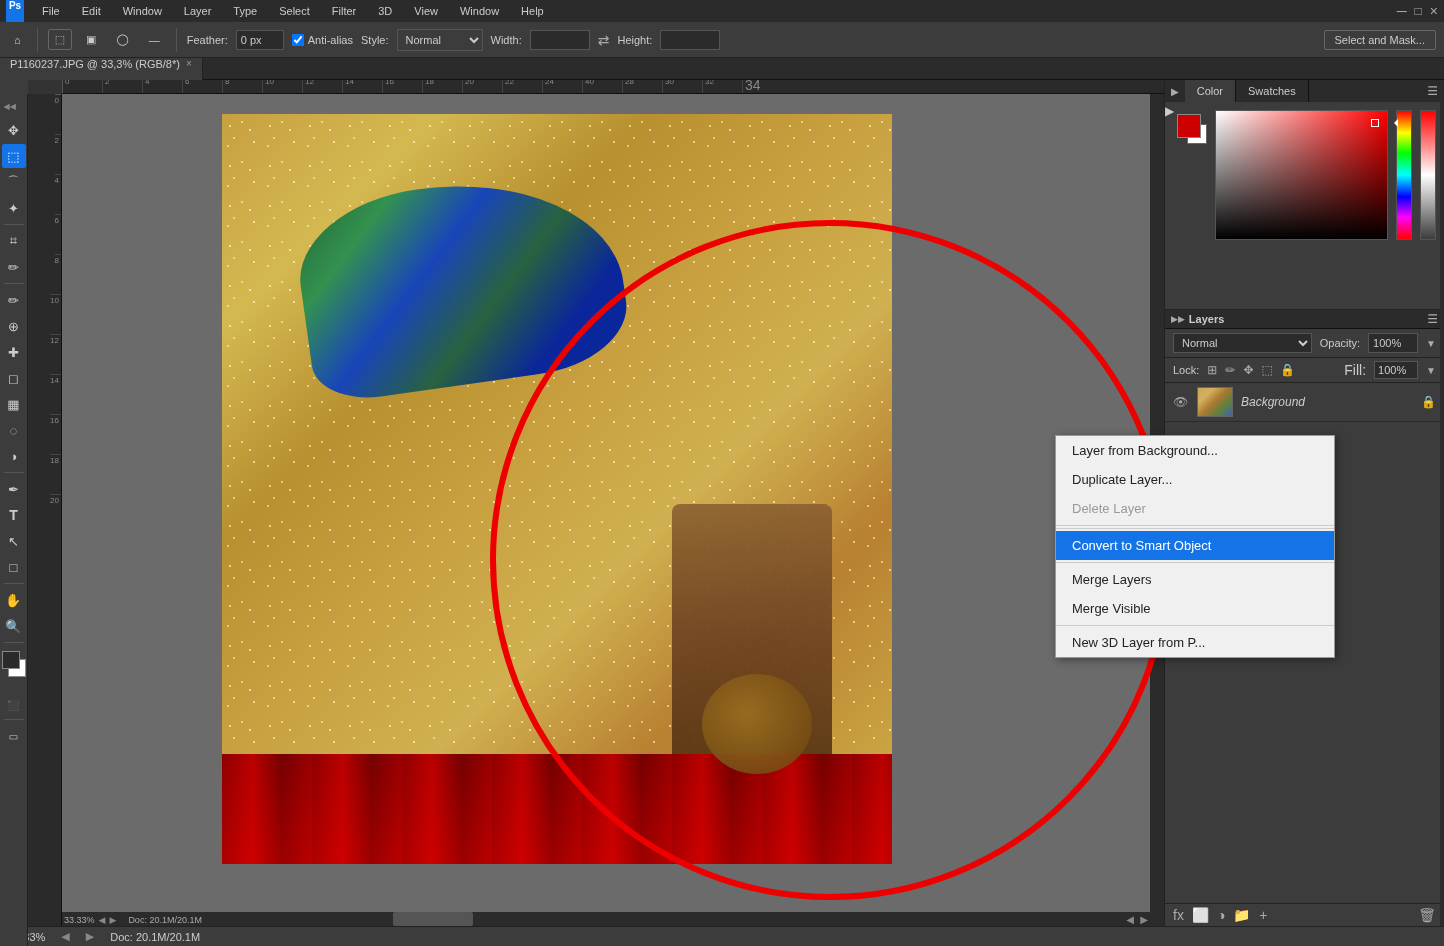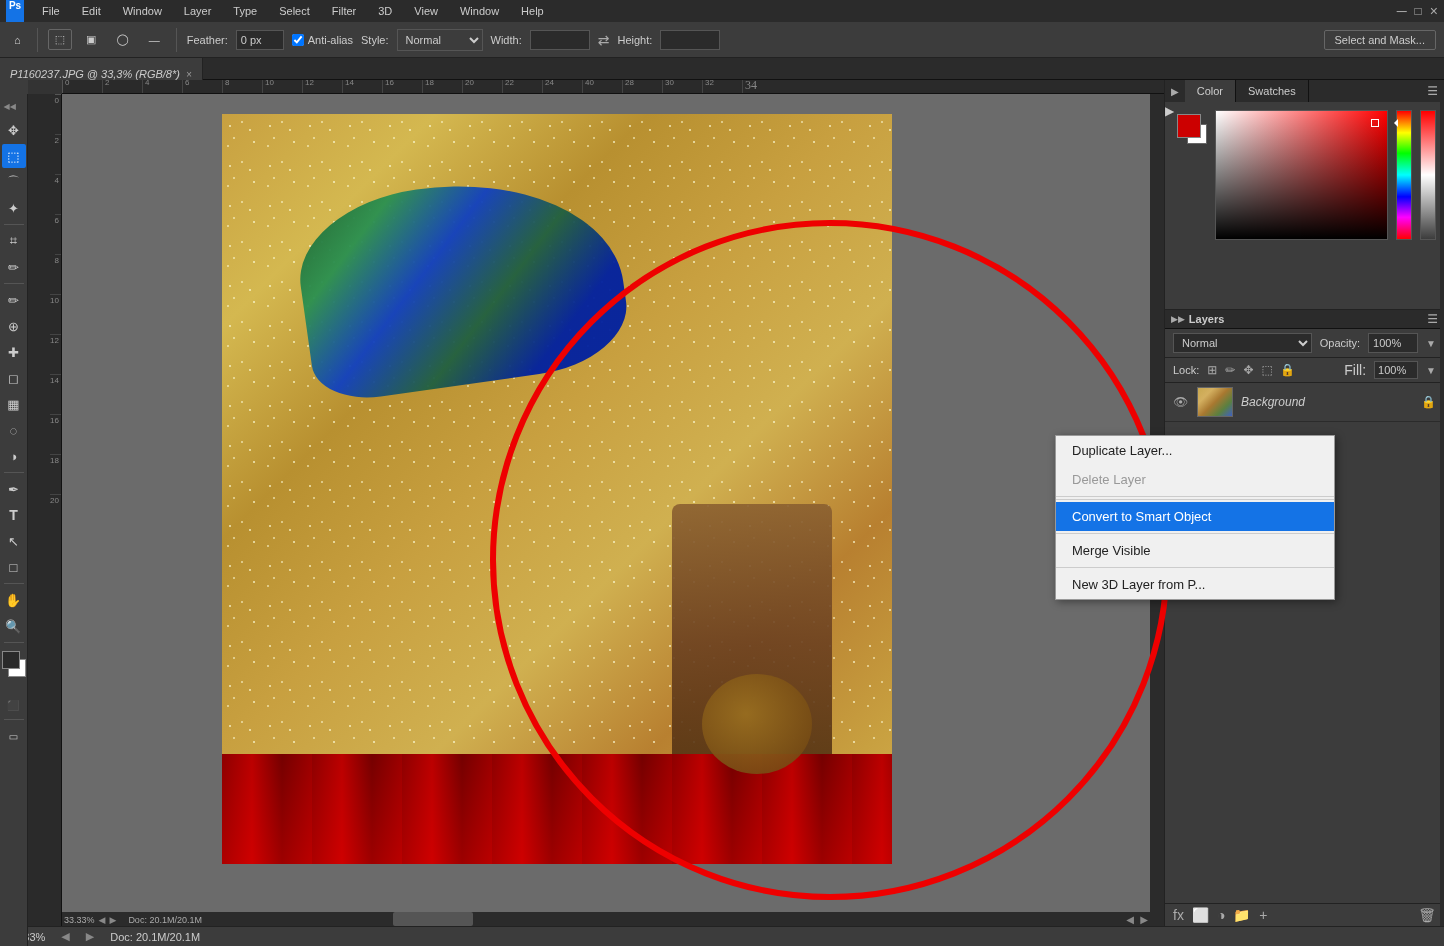--- a/index.html
+++ b/index.html
@@ -102,26 +102,25 @@
       display: flex;
       align-items: center;
       border-bottom: 1px solid #111;
     }
     .tab-item {
       height: 22px;
       padding: 0 10px;
       background: #3c3c3c;
       border-right: 1px solid #222;
       display: flex;
-      align-items: flex-end;
+      align-items: flex-start;
       font-size: 11px;
       color: #ccc;
       cursor: pointer;
       gap: 6px;
-      font-style: italic;
     }
     .tab-close {
       font-size: 10px;
       color: #999;
       cursor: pointer;
     }
 
     
     #main {
       display: flex;
@@ -454,21 +453,21 @@
       <span style="width:40px;font-size:8px;color:#888;border-left:1px solid #444;padding-left:2px;">14</span>
       <span style="width:40px;font-size:8px;color:#888;border-left:1px solid #444;padding-left:2px;">16</span>
       <span style="width:40px;font-size:8px;color:#888;border-left:1px solid #444;padding-left:2px;">18</span>
       <span style="width:40px;font-size:8px;color:#888;border-left:1px solid #444;padding-left:2px;">20</span>
       <span style="width:40px;font-size:8px;color:#888;border-left:1px solid #444;padding-left:2px;">22</span>
       <span style="width:40px;font-size:8px;color:#888;border-left:1px solid #444;padding-left:2px;">24</span>
       <span style="width:40px;font-size:8px;color:#888;border-left:1px solid #444;padding-left:2px;">40</span>
       <span style="width:40px;font-size:8px;color:#888;border-left:1px solid #444;padding-left:2px;">28</span>
       <span style="width:40px;font-size:8px;color:#888;border-left:1px solid #444;padding-left:2px;">30</span>
       <span style="width:40px;font-size:8px;color:#888;border-left:1px solid #444;padding-left:2px;">32</span>
-      <span style="width:40px;font-size:12px;color:#888;border-left:1px solid #444;padding-left:2px;font-family:Liberation Serif, serif;">34</span>
+      <span style="width:40px;font-size:14px;color:#888;border-left:1px solid #444;padding-left:2px;">34</span>
     </div>
   </div>
 
   <div style="position:absolute;top:0;left:28px;width:34px;height:14px;background:#333;z-index:6;"></div>
 
   <div id="tools-panel" style="margin-top:14px;">
 
     <div style="width:24px;height:16px;display:flex;align-items:center;justify-content:space-between;padding:0 2px;margin-bottom:2px;">
       <span style="font-size:8px;color:#888;">◀◀</span>
     </div>
@@ -650,26 +649,28 @@
         <span style="font-size:14px;color:#aaa;cursor:pointer;" title="Create a new group">📁</span>
         <span style="font-size:14px;color:#aaa;cursor:pointer;" title="Create a new layer">+</span>
         <span style="font-size:14px;color:#aaa;cursor:pointer;margin-left:auto;" title="Delete layer">🗑</span>
       </div>
     </div>
 
     <div style="position:absolute;right:0;top:0;width:4px;height:100%;background:#2b2b2b;"></div>
   </div>
 
   <div id="context-menu">
+    <div class="ctx-item">Layer from Background...</div>
     <div class="ctx-item">Duplicate Layer...</div>
     <div class="ctx-item disabled">Delete Layer</div>
     <div class="ctx-sep"></div>
     <div class="ctx-sep"></div>
     <div class="ctx-item active">Convert to Smart Object</div>
     <div class="ctx-sep"></div>
+    <div class="ctx-item">Merge Layers</div>
     <div class="ctx-item">Merge Visible</div>
     <div class="ctx-sep"></div>
     <div class="ctx-item">New 3D Layer from P...</div>
   </div>
 
   <div id="status-bar">
     <span class="status-text">33.33%</span>
     <span style="font-size:11px;color:#888;">◀</span>
     <span style="font-size:11px;color:#888;">▶</span>
     <span class="status-text">Doc: 20.1M/20.1M</span>

